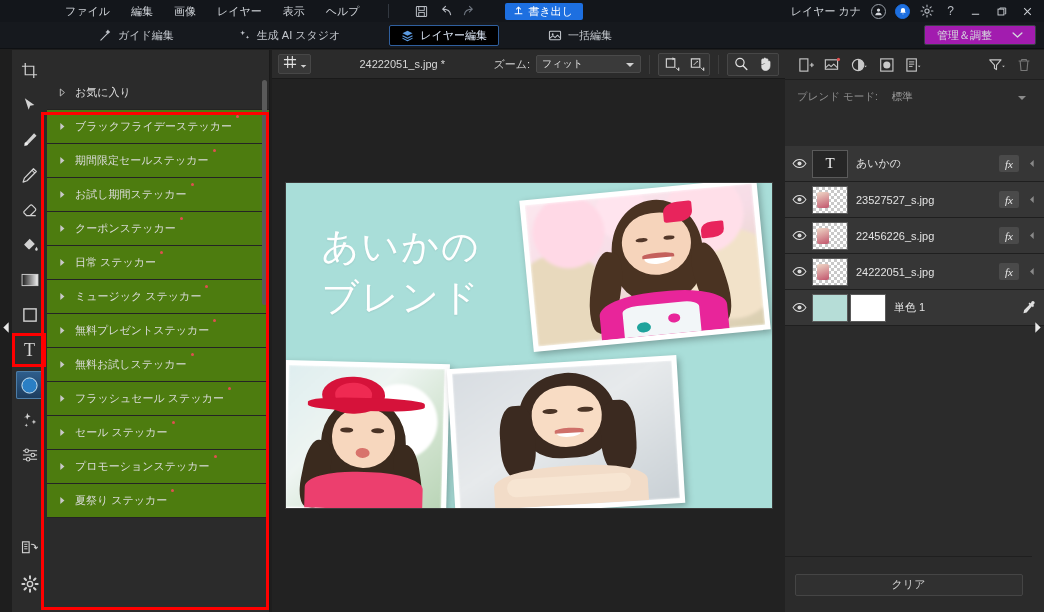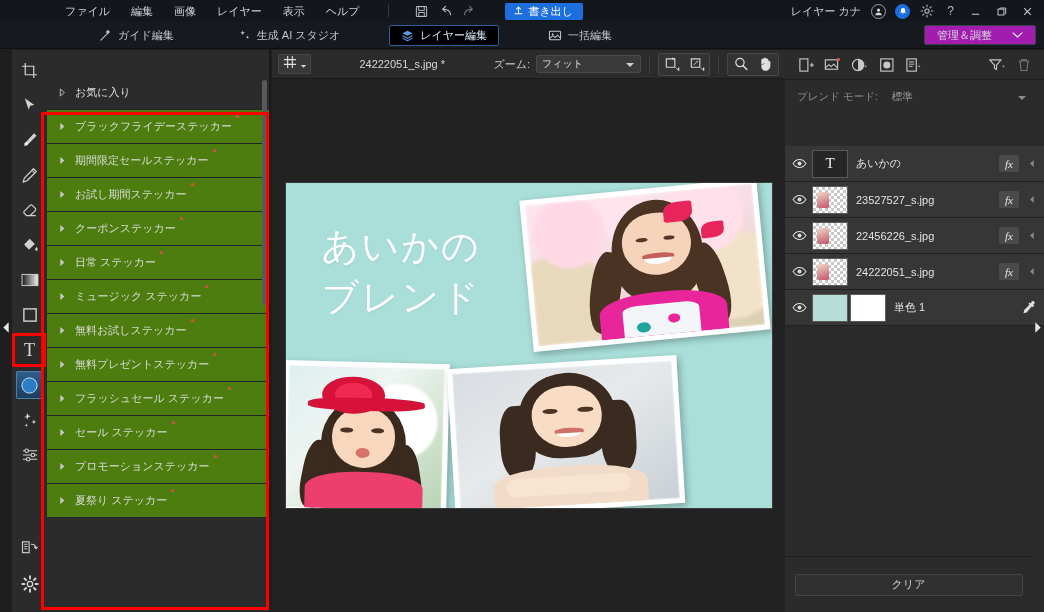--- a/index.html
+++ b/index.html
@@ -582,29 +582,29 @@
               </svg>
             </span>
             <span class="sp-label">ミュージック ステッカー<span class="sp-newdot"></span></span>
           </div>
           <div class="sp-row">
             <span style="margin-right: 9px; display: flex;">
               <svg width="7" height="9" viewBox="0 0 8 10">
                 <path d="M1.5 1L6.2 5 1.5 9z" fill="#c9c9c9"></path>
               </svg>
             </span>
+            <span class="sp-label">無料プレゼントステッカー<span class="sp-newdot"></span></span>
+          </div>
+          <div class="sp-row">
+            <span style="margin-right: 9px; display: flex;">
+              <svg width="7" height="9" viewBox="0 0 8 10">
+                <path d="M1.5 1L6.2 5 1.5 9z" fill="#c9c9c9"></path>
+              </svg>
+            </span>
             <span class="sp-label">無料お試しステッカー<span class="sp-newdot"></span></span>
-          </div>
-          <div class="sp-row">
-            <span style="margin-right: 9px; display: flex;">
-              <svg width="7" height="9" viewBox="0 0 8 10">
-                <path d="M1.5 1L6.2 5 1.5 9z" fill="#c9c9c9"></path>
-              </svg>
-            </span>
-            <span class="sp-label">無料プレゼントステッカー<span class="sp-newdot"></span></span>
           </div>
           <div class="sp-row">
             <span style="margin-right: 9px; display: flex;">
               <svg width="7" height="9" viewBox="0 0 8 10">
                 <path d="M1.5 1L6.2 5 1.5 9z" fill="#c9c9c9"></path>
               </svg>
             </span>
             <span class="sp-label">フラッシュセール ステッカー<span class="sp-newdot"></span></span>
           </div>
           <div class="sp-row">

